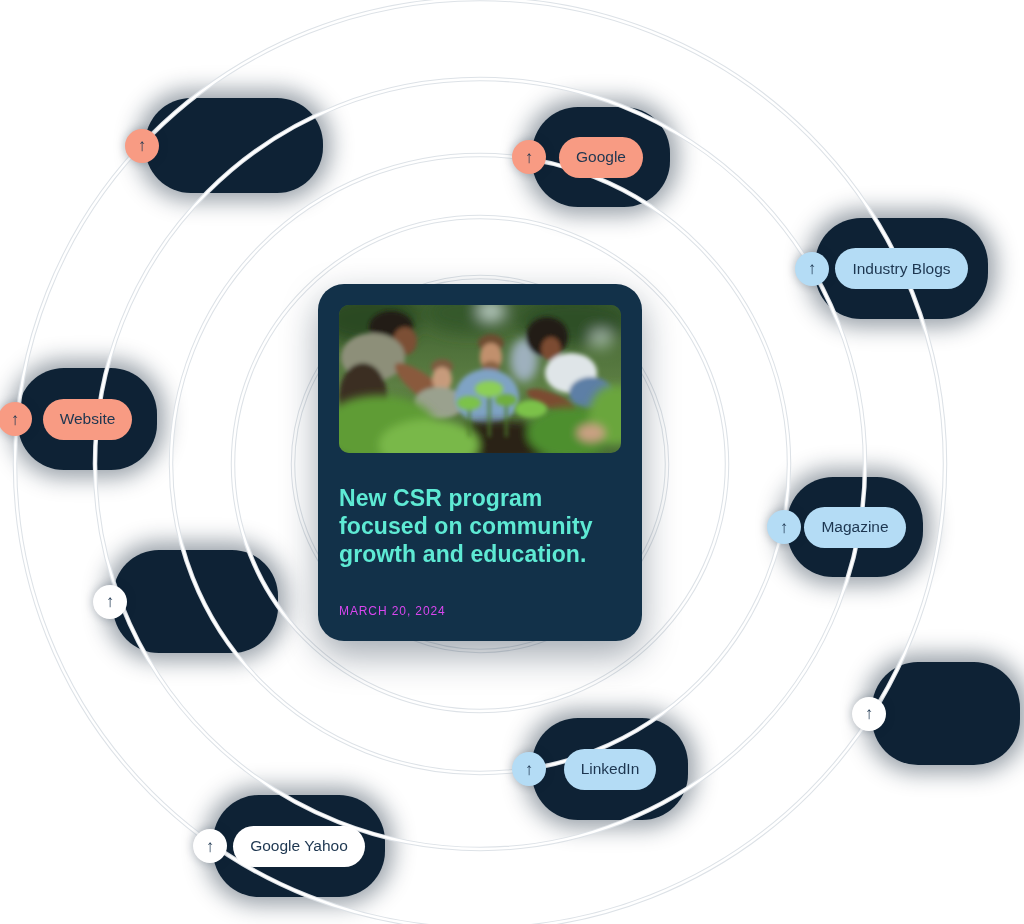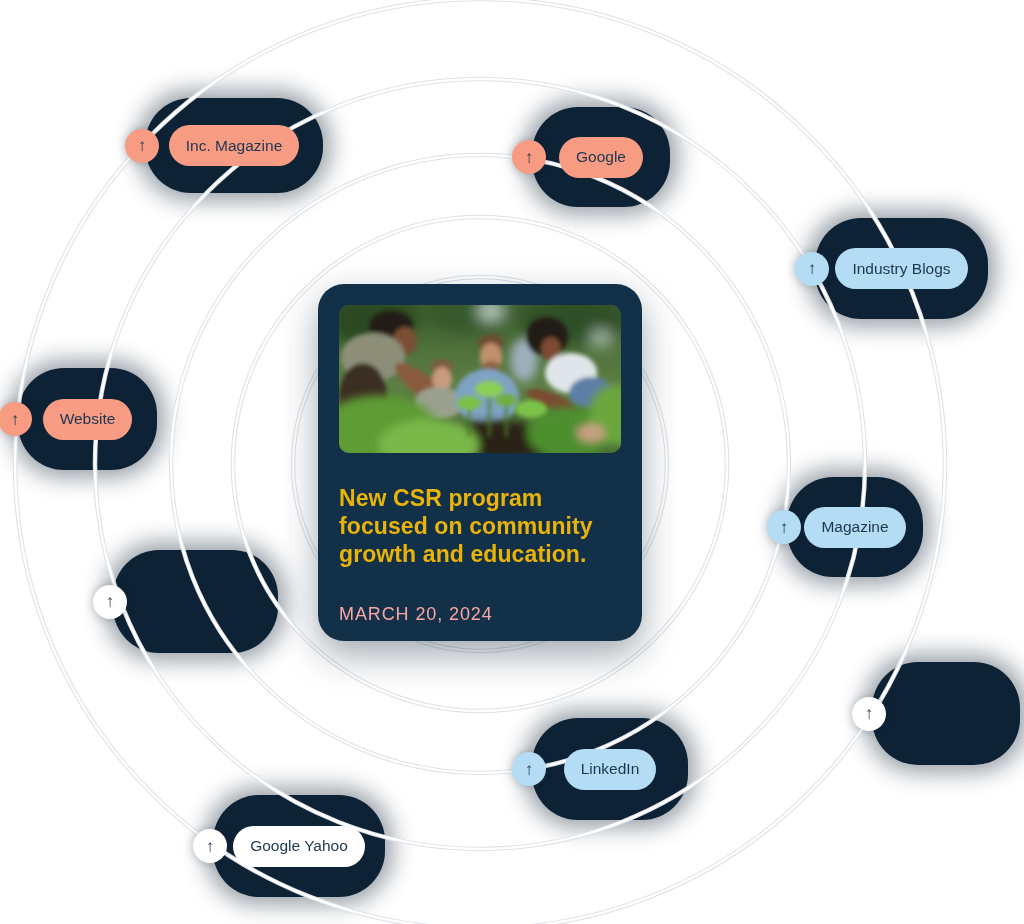--- a/index.html
+++ b/index.html
@@ -39,37 +39,36 @@
   .card{
     position:absolute;left:318px;top:284px;width:324px;height:357px;z-index:4;
     background:#123149;border-radius:26px;box-sizing:border-box;padding:21px;
     box-shadow:0 14px 36px rgba(11,30,49,.38);
   }
   .card-photo{
     width:282px;height:148px;border-radius:10px;overflow:hidden;display:block;
   }
   .card-headline{
     margin-top:31px;width:282px;
-    font-size:23px;line-height:28px;font-weight:700;color:#eab308;
+    font-size:23px;line-height:28px;font-weight:700;color:#5eead4;
     letter-spacing:.1px;
   }
   .card-date{
     margin-top:36px;
-    font-size:18px;letter-spacing:.9px;color:#fca5a5;font-weight:400;
+    font-size:12px;letter-spacing:.9px;color:#d946ef;font-weight:400;
   }
 </style>
 </head>
 <body>
 
 <div class="node node--salmon" style="left:145px;top:98px;width:178px;height:95px;">
   <span class="blob"></span>
   <button class="orb-icon">
       <span>↑</span>
     </button>
-  <button class="pill">Inc. Magazine</button>
 </div>
 
 <div class="node node--salmon" style="left:532px;top:107px;width:138px;height:100px;">
   <span class="blob"></span>
   <button class="orb-icon">
       <span>↑</span>
     </button>
   <button class="pill">Google</button>
 </div>
 

